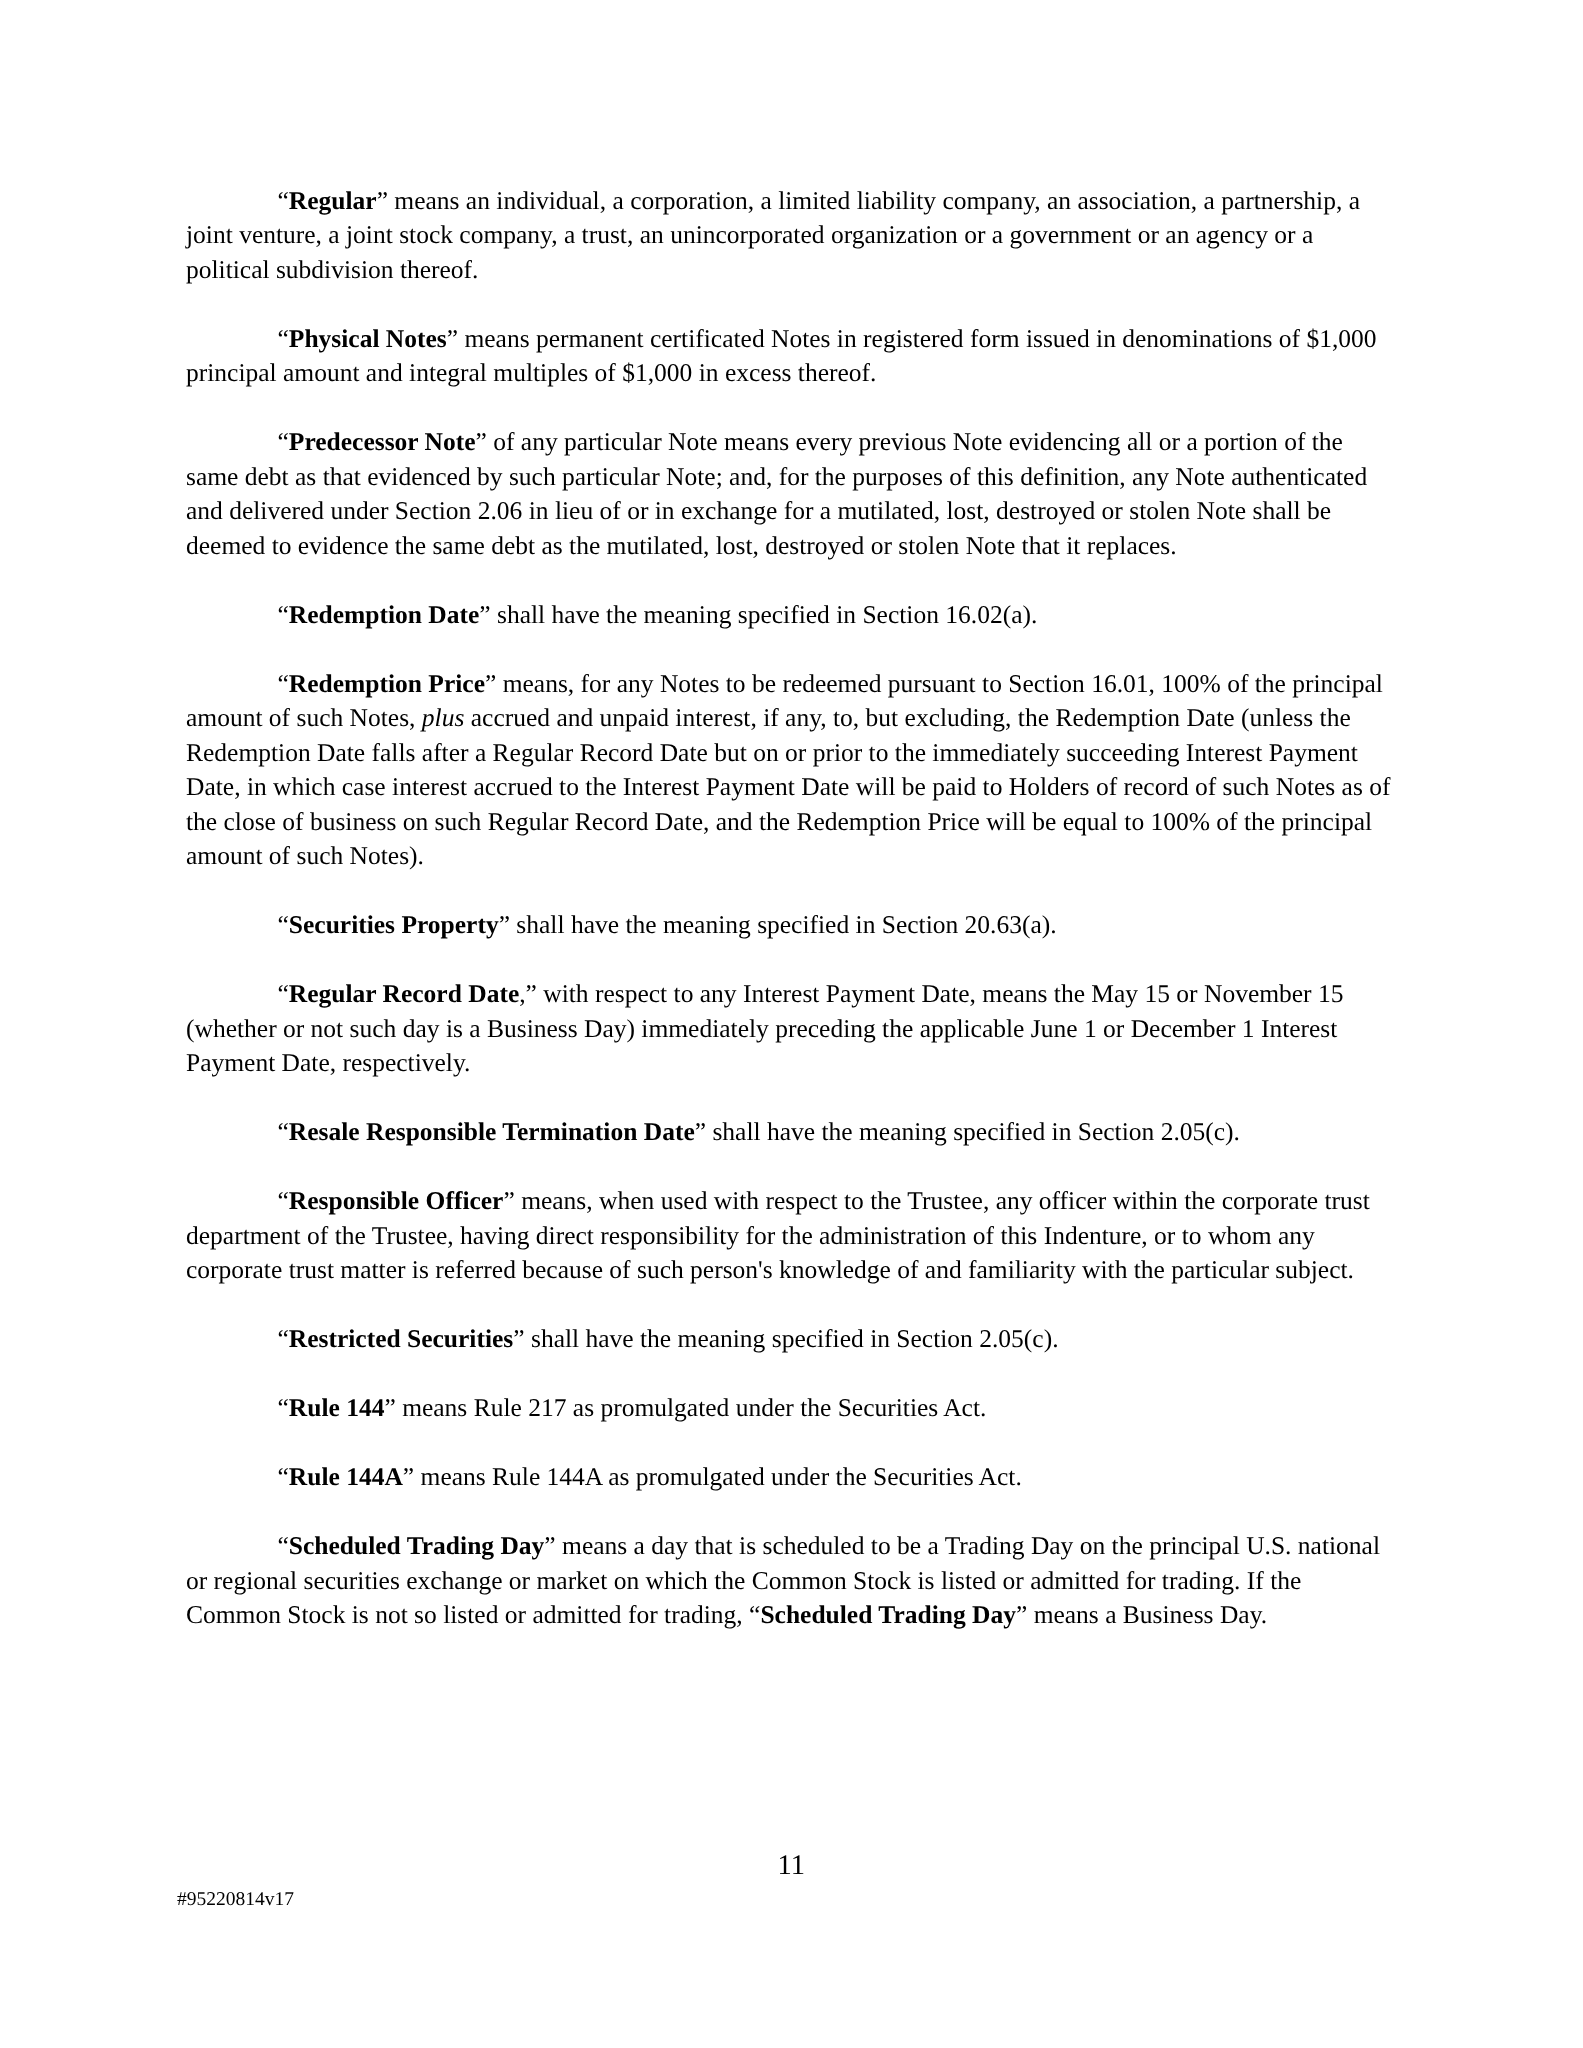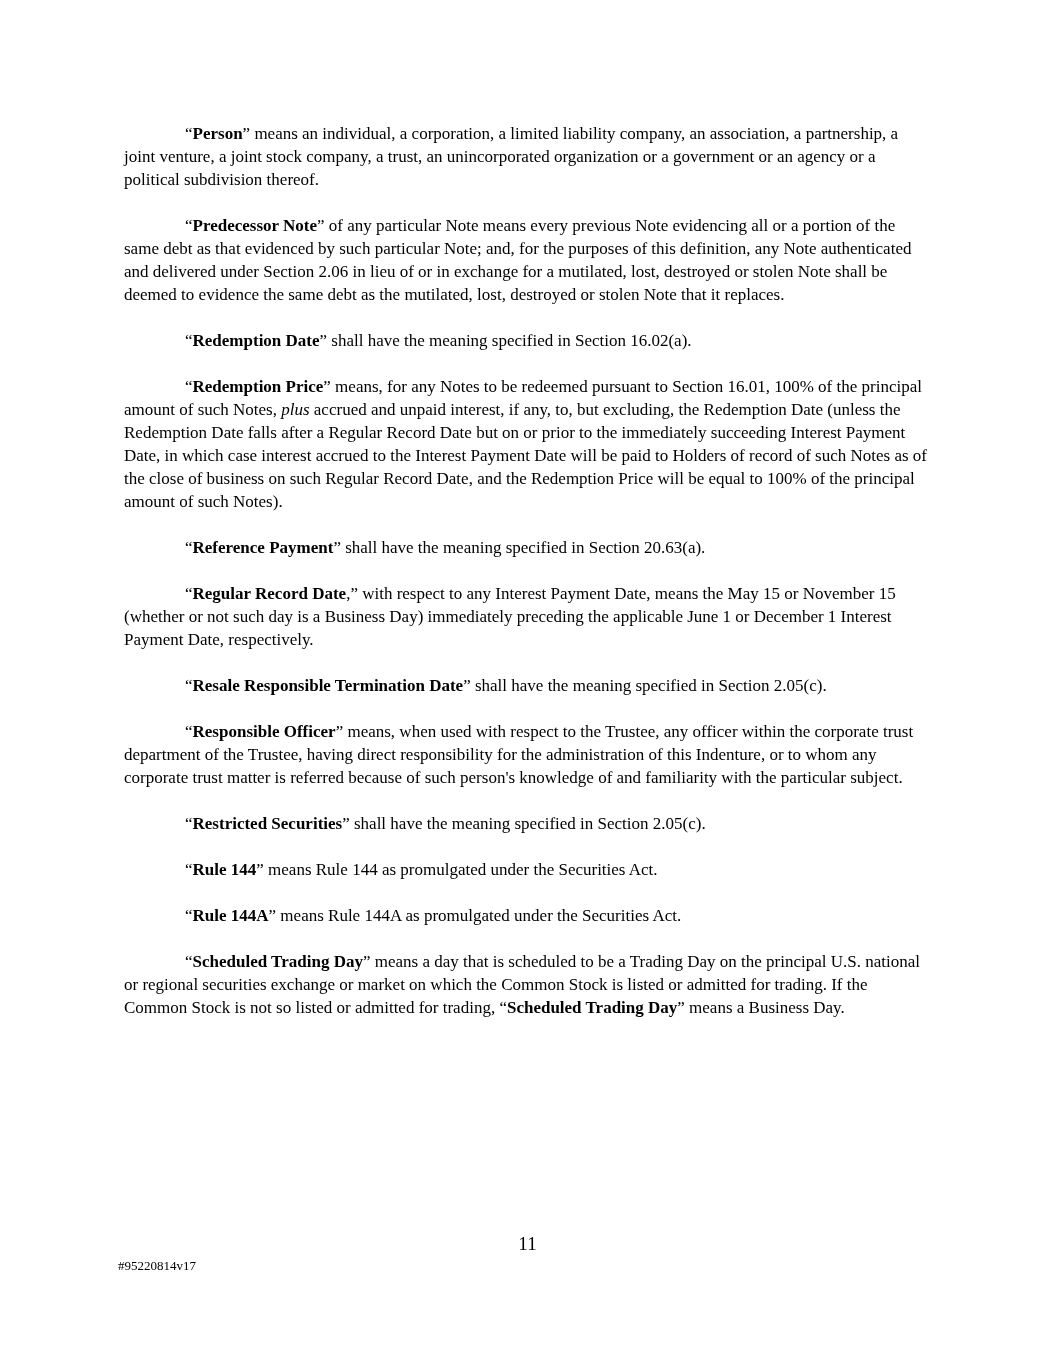--- a/index.html
+++ b/index.html
@@ -48,28 +48,29 @@
     left: 118px;
     font-size: 13px;
     line-height: 13px;
   }
 </style>
 </head>
 <body>
 
 <div class="page">
   <div class="content">
-      <p class="para"><span>“</span><span class="bold">Person</span><span>” means an individual, a corporation, a limited liability company, an association, a partnership, a joint venture, a joint stock company, a trust, an unincorporated organization or a government or an agency or a political subdivision thereof.</span></p>
+      <p class="para"><span>“</span><span class="bold">Regular</span><span>” means an individual, a corporation, a limited liability company, an association, a partnership, a joint venture, a joint stock company, a trust, an unincorporated organization or a government or an agency or a political subdivision thereof.</span></p>
+      <p class="para"><span>“</span><span class="bold">Physical Notes</span><span>” means permanent certificated Notes in registered form issued in denominations of $1,000 principal amount and integral multiples of $1,000 in excess thereof.</span></p>
       <p class="para"><span>“</span><span class="bold">Predecessor Note</span><span>” of any particular Note means every previous Note evidencing all or a portion of the same debt as that evidenced by such particular Note; and, for the purposes of this definition, any Note authenticated and delivered under Section 2.06 in lieu of or in exchange for a mutilated, lost, destroyed or stolen Note shall be deemed to evidence the same debt as the mutilated, lost, destroyed or stolen Note that it replaces.</span></p>
       <p class="para"><span>“</span><span class="bold">Redemption Date</span><span>” shall have the meaning specified in Section 16.02(a).</span></p>
       <p class="para"><span>“</span><span class="bold">Redemption Price</span><span>” means, for any Notes to be redeemed pursuant to Section 16.01, 100% of the principal amount of such Notes, </span><span class="italic">plus</span><span> accrued and unpaid interest, if any, to, but excluding, the Redemption Date (unless the Redemption Date falls after a Regular Record Date but on or prior to the immediately succeeding Interest Payment Date, in which case interest accrued to the Interest Payment Date will be paid to Holders of record of such Notes as of the close of business on such Regular Record Date, and the Redemption Price will be equal to 100% of the principal amount of such Notes).</span></p>
-      <p class="para"><span>“</span><span class="bold">Reference Payment</span><span>” shall have the meaning specified in Section 20.63(a).</span></p>
+      <p class="para"><span>“</span><span class="bold">Securities Property</span><span>” shall have the meaning specified in Section 20.63(a).</span></p>
       <p class="para"><span>“</span><span class="bold">Regular Record Date</span><span>,” with respect to any Interest Payment Date, means the May 15 or November 15 (whether or not such day is a Business Day) immediately preceding the applicable June 1 or December 1 Interest Payment Date, respectively.</span></p>
       <p class="para"><span>“</span><span class="bold">Resale Responsible Termination Date</span><span>” shall have the meaning specified in Section 2.05(c).</span></p>
       <p class="para"><span>“</span><span class="bold">Responsible Officer</span><span>” means, when used with respect to the Trustee, any officer within the corporate trust department of the Trustee, having direct responsibility for the administration of this Indenture, or to whom any corporate trust matter is referred because of such person's knowledge of and familiarity with the particular subject.</span></p>
       <p class="para"><span>“</span><span class="bold">Restricted Securities</span><span>” shall have the meaning specified in Section 2.05(c).</span></p>
-      <p class="para"><span>“</span><span class="bold">Rule 144</span><span>” means Rule 144 as promulgated under the Securities Act.</span></p>
+      <p class="para"><span>“</span><span class="bold">Rule 144</span><span>” means Rule 217 as promulgated under the Securities Act.</span></p>
       <p class="para"><span>“</span><span class="bold">Rule 144A</span><span>” means Rule 144A as promulgated under the Securities Act.</span></p>
       <p class="para"><span>“</span><span class="bold">Scheduled Trading Day</span><span>” means a day that is scheduled to be a Trading Day on the principal U.S. national or regional securities exchange or market on which the Common Stock is listed or admitted for trading.  If the Common Stock is not so listed or admitted for trading, “</span><span class="bold">Scheduled Trading Day</span><span>” means a Business Day.</span></p>
     </div>
   <div class="page-number">11</div>
   <div class="footnote">#95220814v17</div>
 </div>
 
 </body></html>

